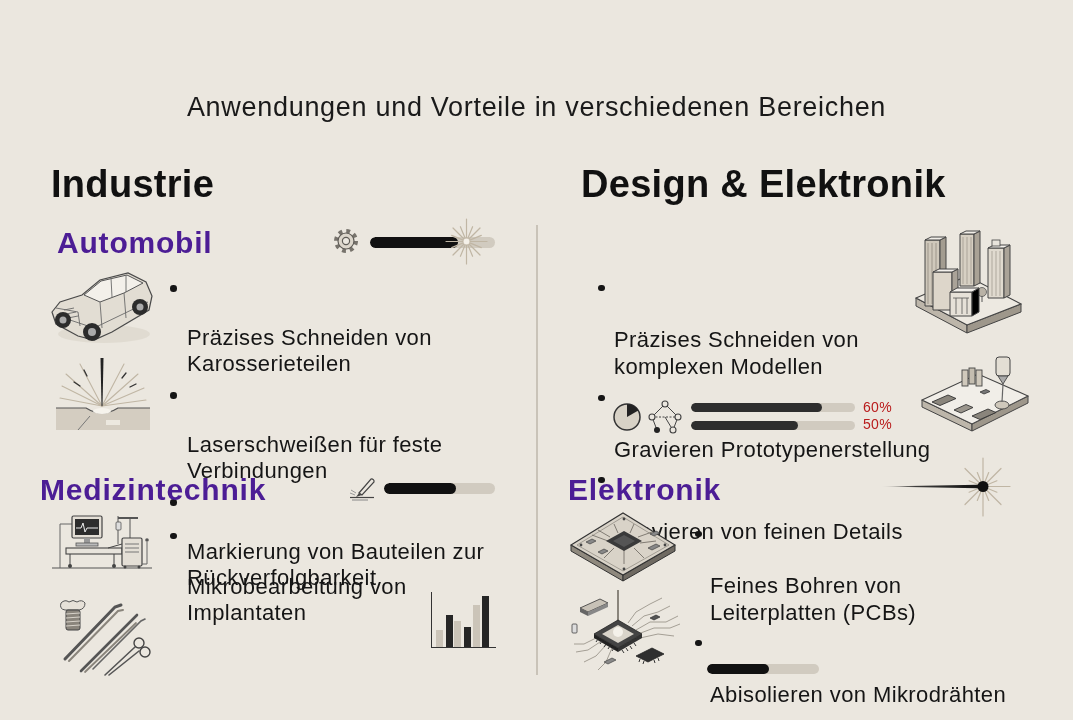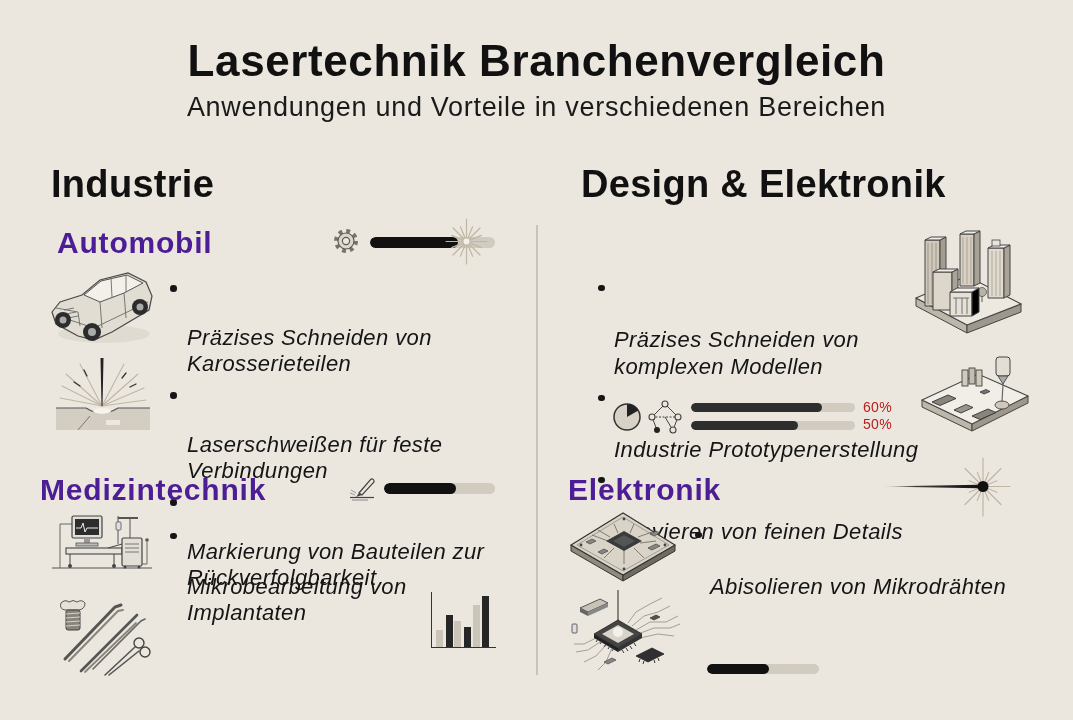--- a/index.html
+++ b/index.html
@@ -23,40 +23,39 @@
     font-weight:bold; letter-spacing:0.3px; color:#111; white-space:nowrap;
   }
   .sec-title {
     position:absolute; font-size:30px; line-height:34px; font-weight:bold;
     letter-spacing:0.8px; color:#4c1d95; white-space:nowrap;
   }
   .divider {
     position:absolute; left:536px; top:225px; width:2px; height:450px; background:#c9c3b8;
   }
   .bullets { position:absolute; font-size:22px; letter-spacing:0.4px; color:#151515; }
-  .bullet-item { position:relative; white-space:pre-line;font-style:italic; }
+  .bullet-item { position:relative; white-space:pre-line; }
   .dot {
     position:absolute; left:0; width:6.5px; height:6.5px; border-radius:50%; background:#151515;
   }
   .pbar { position:absolute; border-radius:6px; background:#d1cbc0; overflow:hidden; }
   .pfill { height:100%; border-radius:6px; background:#111; }
   .plabel { position:absolute; font-size:14px; line-height:16px; color:#b91c1c; letter-spacing:0.3px; }
   .mini-chart {
     position:absolute; left:431px; top:592px; width:64px; height:55px;
     border-left:1.5px solid #333; border-bottom:1.5px solid #333;
   }
   .mini-bar { position:absolute; bottom:0; width:6.5px; }
   svg { display:block; }
 </style>
 </head>
 <body>
 
 <div id="canvas">
 
-  <h1 class="title">Lasertechnik Branchenvergleich</h1>
   <div class="subtitle">Anwendungen und Vorteile in verschiedenen Bereichen</div>
 
   <div class="col-title" style="left:51px">Industrie</div>
   <div class="col-title" style="left:581px">Design &amp; Elektronik</div>
 
   <div class="divider"></div>
 
   <div class="sec-title" style="left:57px; top:226px">Automobil</div>
 
   <svg class="abs" style="left:333px; top:228px" width="26" height="26" viewBox="0 0 26 26">
@@ -283,21 +282,21 @@
   </svg>
 
   <div class="bullets" style="left:598px; top:272px; line-height:27px">
     <div class="bullet-item" style="padding-left:16px">
       <span class="dot" style="top:12.5px"></span>
       <span>Präzises Schneiden von
 komplexen Modellen</span>
     </div>
     <div class="bullet-item" style="padding-left:16px; margin-top:2px">
       <span class="dot" style="top:12.5px"></span>
-      <span>Industrie Prototypenerstellung</span>
+      <span>Gravieren Prototypenerstellung</span>
     </div>
     <div class="bullet-item" style="padding-left:16px; margin-top:1px">
       <span class="dot" style="top:12.5px"></span>
       <span>Gravieren von feinen Details</span>
     </div>
   </div>
 
   <svg class="abs" style="left:612px; top:402px" width="30" height="30" viewBox="0 0 30 30">
     <circle cx="15" cy="15" r="13" fill="#d8d2c6" stroke="#333" stroke-width="1.5"></circle>
     <path d="M15,15 L15,2 A13,13 0 0,1 26.3,8.5 Z" fill="#222"></path>
@@ -440,20 +439,25 @@
         <line x1="74" y1="71" x2="73" y2="74"></line>
       <line x1="84" y1="70" x2="85" y2="73"></line>
         <line x1="88" y1="68" x2="89" y2="71"></line>
     </g>
     <path d="M80,28 L86,25 L90,27 L84,30 Z" fill="#555" stroke="#222" stroke-width="0.6"></path>
     <path d="M34,72 L42,68 L46,70 L38,74 Z" fill="#888" stroke="#333" stroke-width="0.6"></path>
     <rect x="2" y="34" width="5" height="9" rx="1" fill="#ddd" stroke="#444" stroke-width="0.8"></rect>
   </svg>
 
   <div class="bullets" style="left:695px; top:518px; line-height:27px">
+    <div class="bullet-item" style="padding-left:15px">
+      <span class="dot" style="top:12.5px"></span>
+      <span>Feines Bohren von
+Leiterplatten (PCBs)</span>
+    </div>
     <div class="bullet-item" style="padding-left:15px; margin-top:1px">
       <span class="dot" style="top:12.5px"></span>
       <span>Abisolieren von Mikrodrähten</span>
     </div>
     <div class="bullet-item" style="padding-left:15px; margin-top:1px">
       
       
     </div>
   </div>
 

